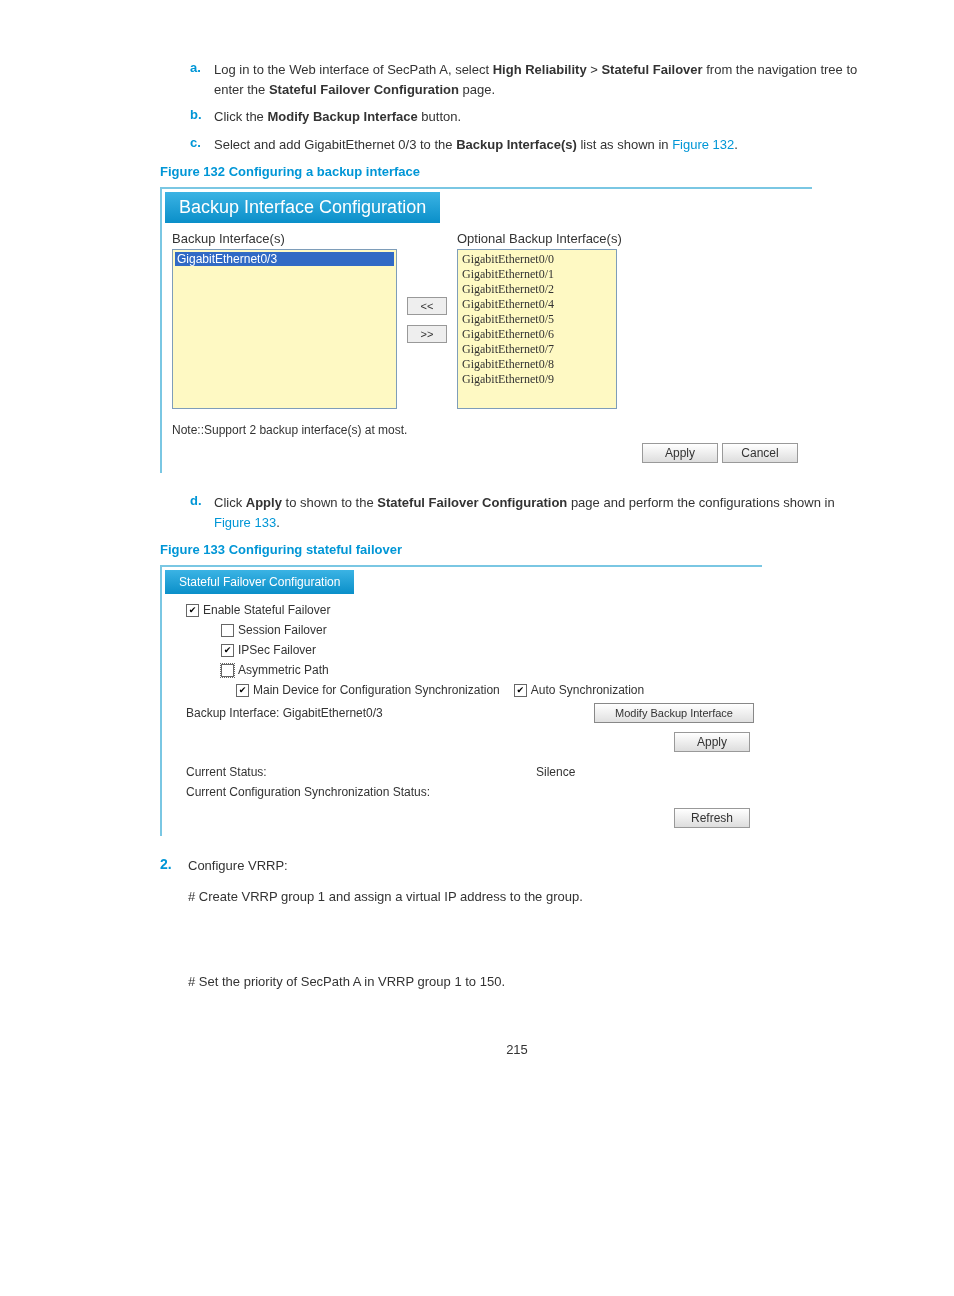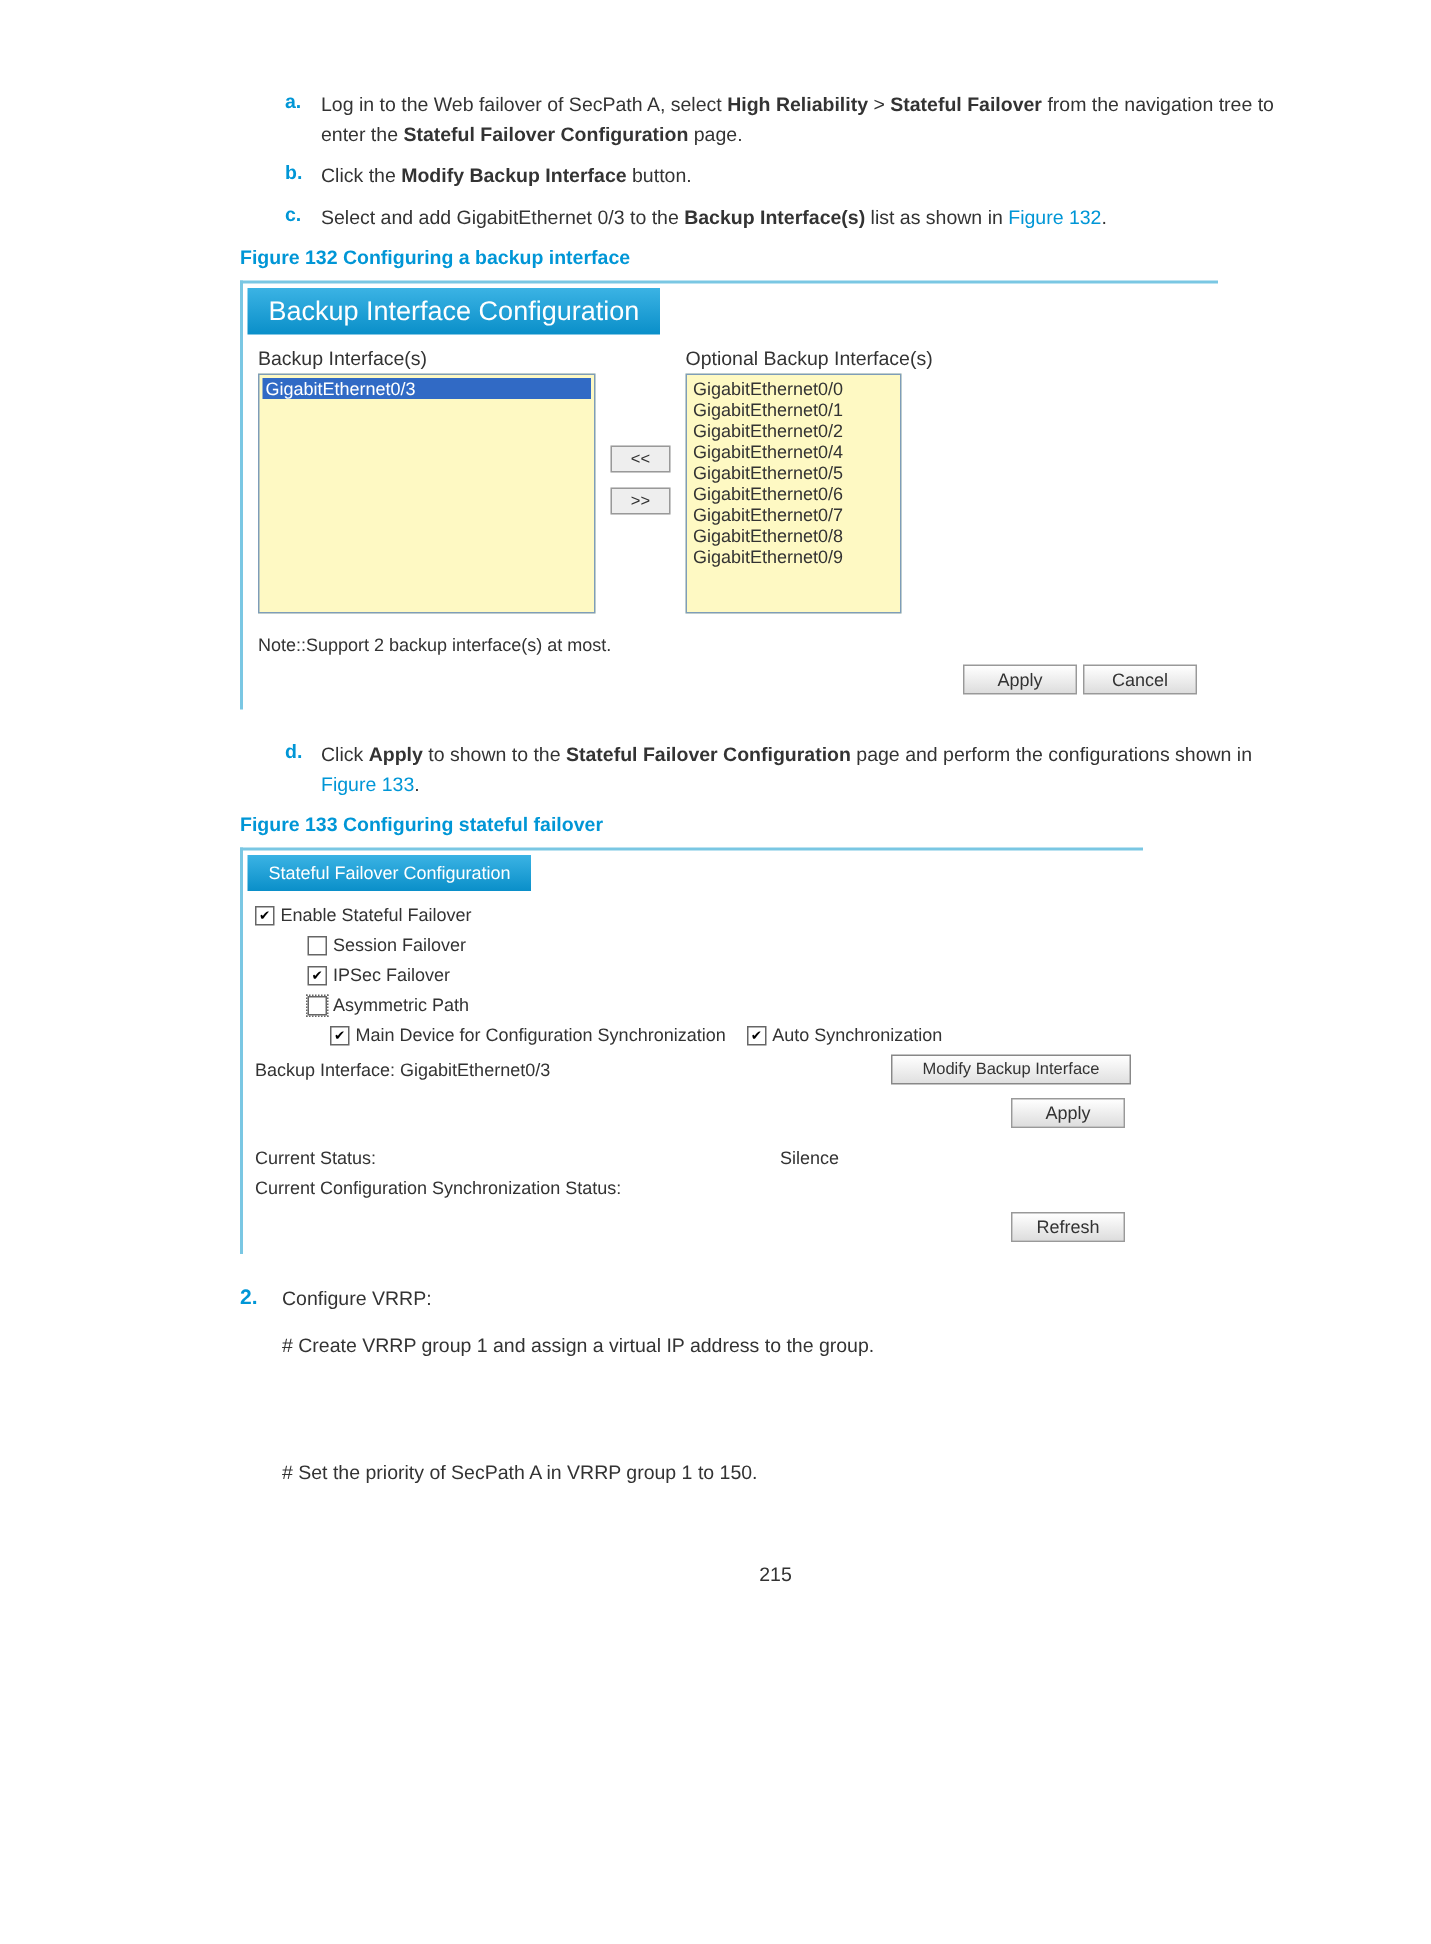--- a/index.html
+++ b/index.html
@@ -22,31 +22,31 @@
   .fig132 { border-left: 2px solid #7ac7e3; border-top: 2px solid #7ac7e3; width: 650px; margin-bottom: 20px; }
   .tab132 { background: linear-gradient(#3bb3e4,#0a8fc9); color:#fff; padding:5px 14px; display:inline-block; font-size:18px; margin: 3px 0 0 3px; }
   .body132 { padding: 8px 10px 10px 10px; }
   .row132 { display:flex; gap:10px; }
   .col132-left { width: 225px; }
   .col132-mid { width: 40px; display:flex; flex-direction:column; justify-content:center; gap:10px; }
   .col132-right { flex:1; }
   .lbl132 { margin-bottom:3px; color:#333; }
   .listbox { border:1px solid #7e9db9; background:#fef9c3; font-size:12px; padding:2px; box-sizing:border-box; }
   .listbox.left { height: 160px; width: 100%; }
-  .listbox.right { height: 160px; width: 144px; overflow-y:scroll; }
+  .listbox.right { height: 160px; width: 160px; overflow-y:scroll;font-family:Liberation Serif, serif; }
   .listbox div { padding:0 2px; white-space:nowrap; }
   .sel { background:#316ac5; color:#fff; }
   .movebtn { border:1px solid #999; background:#eee; font-size:11px; text-align:center; padding:2px 0; }
   .note132 { margin-top:14px; font-size:12px; }
   .req132 { color:#d00; font-size:12px; margin-top:3px; }
   .btnrow { display:flex; justify-content:flex-end; gap:4px; margin-top:6px; padding-right:4px; }
   .winbtn { border:1px solid #999; background:linear-gradient(#fff,#ddd); font-size:12px; padding:2px 12px; min-width:50px; text-align:center; }
   .fig133 { border-left: 2px solid #7ac7e3; border-top: 2px solid #7ac7e3; width: 600px; margin-bottom: 20px; }
   .tab133 { background: linear-gradient(#3bb3e4,#0a8fc9); color:#fff; padding:5px 14px; display:inline-block; font-size:12px; margin:3px 0 0 3px; }
-  .body133 { padding: 6px 8px 8px 8px; font-size:12px; }
+  .body133 { padding: 6px 8px 8px 24px; font-size:12px; }
   .chkrow { display:flex; align-items:center; gap:4px; padding:3px 0; }
   .chkrow.indent1 { margin-left: 35px; }
   .chkrow.indent2 { margin-left: 50px; }
   .chkbox { width:13px; height:13px; border:1px solid #666; background:#fff; display:inline-flex; align-items:center; justify-content:center; font-size:10px; line-height:1; box-sizing:border-box; }
   .chkbox.checked::after { content:"✔"; color:#000; font-size:9px; }
   .row133 { display:flex; align-items:center; padding:3px 0; gap:12px; }
   .modbtn { border:1px solid #888; background:linear-gradient(#fff,#e0e0e0); font-size:11px; padding:3px 20px; }
   .statrow { display:flex; padding:3px 0; }
   .statrow .lab { width: 350px; }
   .num-list { margin: 20px 0 10px 0; }
@@ -56,21 +56,21 @@
   .sub-para { margin: 8px 0 8px 28px; line-height:1.5; }
   .page-num { text-align:center; margin-top:50px; font-size:13px; }
 </style>
 </head>
 <body>
 
 <div class="step-list">
   <div class="step">
     <div class="step-marker">a.</div>
     <div class="step-body">
-      <span>Log in to the Web failover of SecPath A, select </span><span class="bold">High Reliability</span><span> &gt; </span><span class="bold">Stateful Failover</span><span> from the navigation tree to enter the </span><span class="bold">Stateful Failover Configuration</span><span> page.</span>
+      <span>Log in to the Web interface of SecPath A, select </span><span class="bold">High Reliability</span><span> &gt; </span><span class="bold">Stateful Failover</span><span> from the navigation tree to enter the </span><span class="bold">Stateful Failover Configuration</span><span> page.</span>
     </div>
   </div>
   <div class="step">
     <div class="step-marker">b.</div>
     <div class="step-body">
       <span>Click the </span><span class="bold">Modify Backup Interface</span><span> button.</span>
     </div>
   </div>
   <div class="step">
     <div class="step-marker">c.</div>

